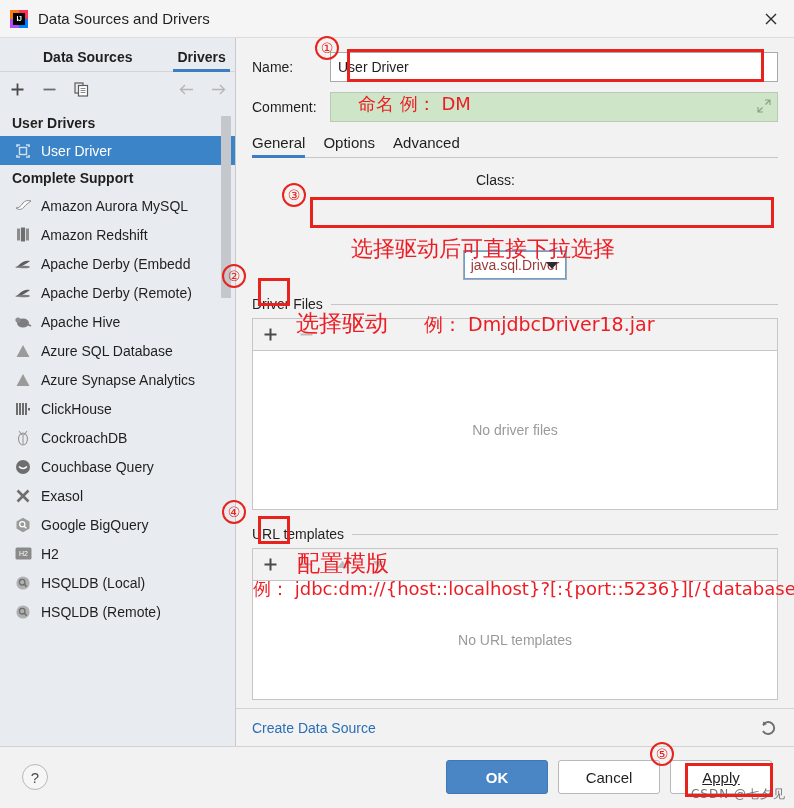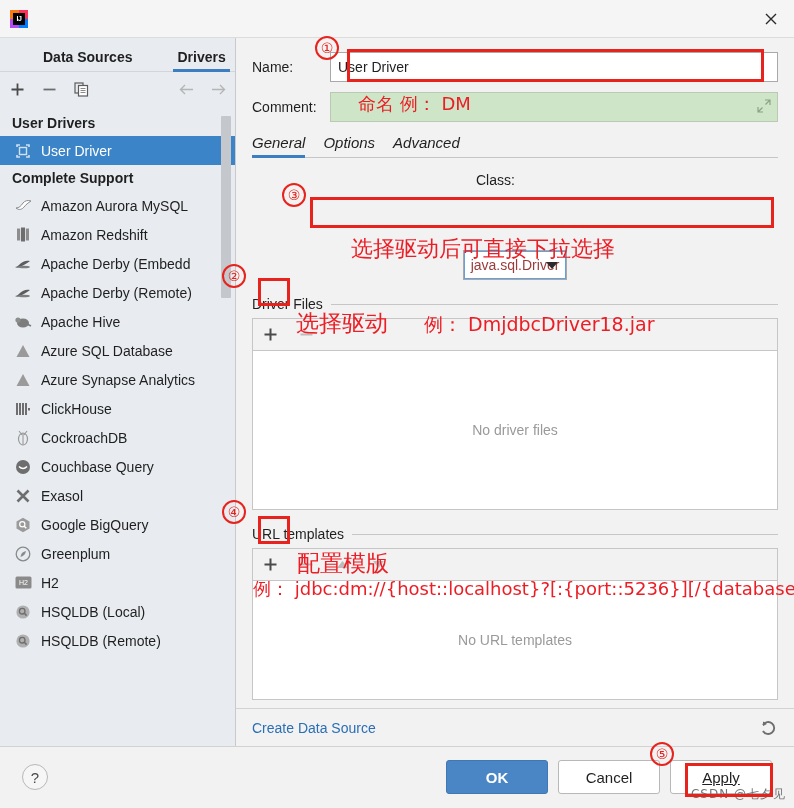--- a/index.html
+++ b/index.html
@@ -113,21 +113,21 @@
   }
   .comment-input {
     flex:1; height:30px; background:#cfe5c8;
     border:1px solid #b9c9b3; padding: 0 7px;
     font-size:14px; position:relative;
   }
   .expand-ico { position:absolute; right:6px; top:6px; color:#8aa483; }
 
   
   #gtabs { display:flex; align-items:flex-end; margin-top: 12px; position:relative; }
-  .gtab { font-size:15px; color:#1f1f1f; padding: 0 9px 7px 9px; cursor:default; position:relative;font-style:italic; }
+  .gtab { font-size:15px; color:#1f1f1f; padding: 0 9px 7px 9px; cursor:default; position:relative; }
   .gtab:first-child { padding-left: 0; }
   #gtabs::after {
     content:""; position:absolute; left:0; right:0; bottom:0; height:1px; background:#c6c6c6;
   }
   .gtab.active::before {
     content:""; position:absolute; left:0; right:9px; bottom:0; height:3px; background:#3c7ebf; z-index:2;
   }
 
   
   #class-row { display:flex; align-items:center; margin-top: 14px; flex-direction: column; }
@@ -216,20 +216,21 @@
 <body>
 
 <div id="titlebar">
   <div id="app-logo">
     <span class="q q1"></span>
       <span class="q q2"></span>
       <span class="q q3"></span>
       <span class="q q4"></span>
     <span class="ij">IJ</span>
   </div>
+  <span id="window-title">Data Sources and Drivers</span>
   <div id="close-btn">
     <svg width="16" height="16" viewBox="0 0 16 16">
         <path d="M3 3 L13 13 M13 3 L3 13" stroke="#2b2b2b" stroke-width="1.4" fill="none"></path>
       </svg>
   </div>
 </div>
 
 <div id="content">
 
   <div id="left-panel">
@@ -400,29 +401,20 @@
         <span class="drv-ico">
           <svg width="16" height="16" viewBox="0 0 16 16">
               <path d="M8 0.8 L14.5 4.4 V11.6 L8 15.2 L1.5 11.6 V4.4 Z" fill="#9a9a9a"></path>
               <circle cx="7.3" cy="7.3" r="2.6" fill="none" stroke="#ffffff" stroke-width="1.2"></circle>
               <path d="M9.2 9.2 L11.3 11.3" stroke="#ffffff" stroke-width="1.4"></path>
             </svg>
         </span>
         <span class="drv-label">Google BigQuery</span>
       </div>
 
-      <div class="drv-row">
-        <span class="drv-ico">
-          <svg width="16" height="16" viewBox="0 0 16 16">
-              <circle cx="8" cy="8" r="6.8" fill="none" stroke="#8a8a8a" stroke-width="1.3"></circle>
-              <path d="M11 5 C7 6 6 8 5.5 11 C9 10 10.5 8 11 5 Z" fill="#8a8a8a"></path>
-            </svg>
-        </span>
-        <span class="drv-label">Greenplum</span>
-      </div>
 
       <div class="drv-row">
         <span class="drv-ico">
           <svg width="17" height="13" viewBox="0 0 17 13">
               <rect x="0.5" y="0.5" width="16" height="12" rx="1.5" fill="#8a8a8a"></rect>
               <text x="8.5" y="9" font-size="7" font-family="Liberation Sans, sans-serif" fill="#ffffff" text-anchor="middle">H2</text>
             </svg>
         </span>
         <span class="drv-label">H2</span>
       </div>

